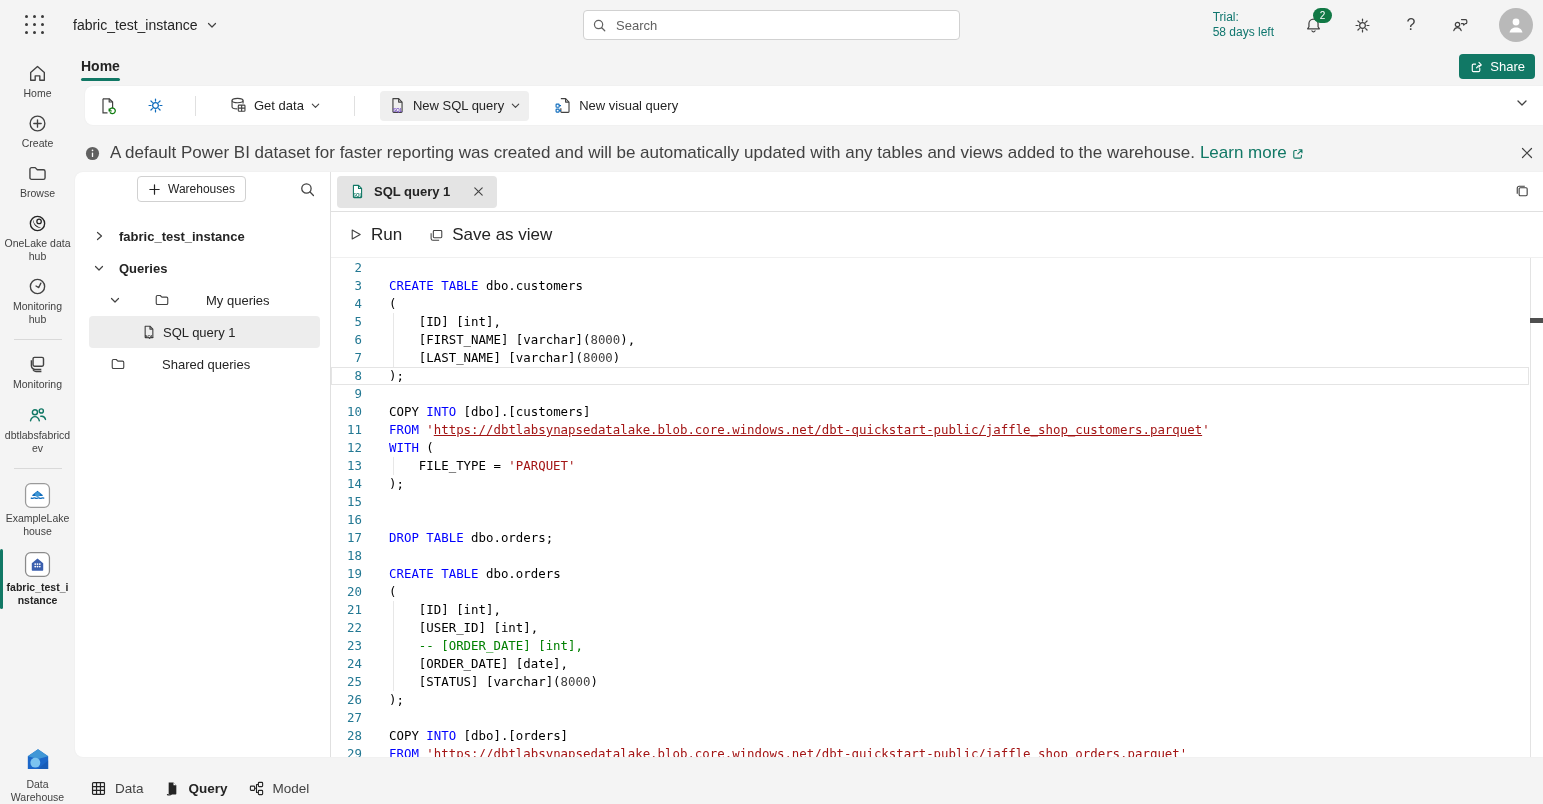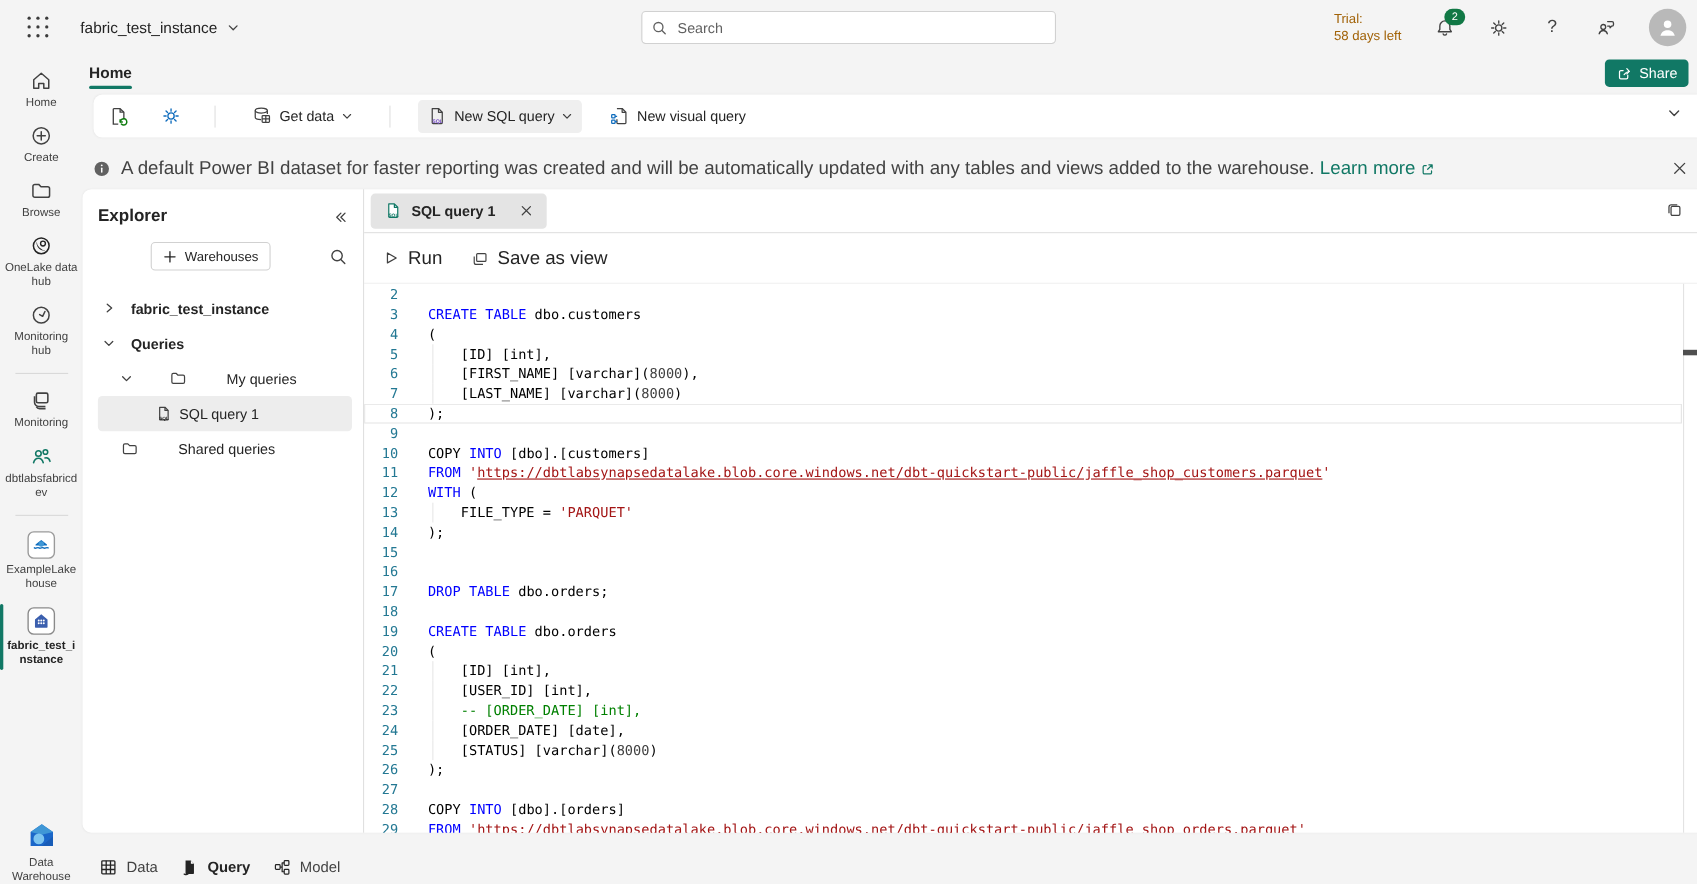--- a/index.html
+++ b/index.html
@@ -11,21 +11,21 @@
   svg{display:block;}
   
   .topbar{position:absolute;left:0;top:0;width:1543px;height:50px;display:flex;align-items:center;}
   .waffle{margin-left:25px;width:20px;height:20px;display:grid;grid-template-columns:repeat(3,1fr);gap:4px;cursor:pointer;}
   .waffle i{width:3px;height:3px;border-radius:50%;background:#3b3b3b;}
   .ws-switcher{margin-left:28px;display:flex;align-items:center;gap:8px;font-size:14px;color:#242424;cursor:pointer;}
   .searchbox{position:absolute;left:583px;top:10px;width:377px;height:30px;background:#fff;border:1px solid #d1d1d1;border-radius:4px;display:flex;align-items:center;box-sizing:border-box;padding:0 8px;gap:7px;}
   .searchbox input{border:none;outline:none;flex:1;font-size:13px;font-family:"Liberation Sans",sans-serif;color:#242424;background:transparent;}
   .searchbox input::placeholder{color:#616161;}
   .top-right{position:absolute;right:0;top:0;height:50px;display:flex;align-items:center;gap:29px;padding-right:10px;}
-  .trial{font-size:12px;color:#a16207;line-height:15px;}
+  .trial{font-size:12px;color:#0f766e;line-height:15px;}
   .icon-btn{position:relative;width:20px;height:20px;display:flex;align-items:center;justify-content:center;cursor:pointer;color:#424242;}
   .badge{position:absolute;top:-7px;right:-9px;min-width:15px;height:15px;border-radius:8px;background:#117845;color:#fff;font-size:10px;display:flex;align-items:center;justify-content:center;padding:0 2px;}
   .help-glyph{font-size:16px;color:#424242;}
   .avatar{width:34px;height:34px;border-radius:50%;background:#b9b9b9;display:flex;align-items:center;justify-content:center;cursor:pointer;}
   
   .ribbon-tabs{position:absolute;left:75px;right:0;top:50px;height:33px;display:flex;align-items:center;}
   .ribbon-tab{margin-left:6px;padding:0 0 2px 0;font-size:14px;font-weight:700;color:#242424;position:relative;cursor:pointer;}
   .ribbon-tab::after{content:"";position:absolute;left:0;right:0;bottom:-5px;height:3px;border-radius:2px;background:#117865;}
   .share-btn{position:absolute;right:8px;top:4px;height:25px;background:#117865;border:none;border-radius:4px;color:#fff;font-size:13px;font-family:"Liberation Sans",sans-serif;display:flex;align-items:center;gap:6px;padding:0 10px;cursor:pointer;}
   
@@ -410,31 +410,20 @@
           <path d="M14 22.5h9.5v-8Z" fill="#1554a8" opacity="0.55"></path>
         </svg>
       </span>
       <span class="rail-label">Data Warehouse</span>
     </div>
   </div>
 
 <div class="main-card">
 
   <div class="explorer">
-    <div class="exp-head">
-      <span class="exp-title">Explorer</span>
-      <span class="exp-collapse">
-        <svg width="15" height="15" viewBox="0 0 16 16">
-            <g fill="none" stroke="#424242" stroke-width="1.3" stroke-linecap="round" stroke-linejoin="round">
-              <path d="M9.5 4 L5.5 8 l4 4"></path>
-              <path d="M13.5 4 L9.5 8 l4 4"></path>
-            </g>
-          </svg>
-      </span>
-    </div>
     <div class="exp-actions">
       <button class="warehouses-btn">
         <svg width="13" height="13" viewBox="0 0 14 14">
             <path d="M7 2v10M2 7h10" stroke="#242424" stroke-width="1.3" stroke-linecap="round"></path>
           </svg>
         <span>Warehouses</span>
       </button>
       <span class="exp-search">
         <svg width="17" height="17" viewBox="0 0 16 16">
             <circle cx="7" cy="7" r="4.4" fill="none" stroke="#424242" stroke-width="1.2"></circle>

